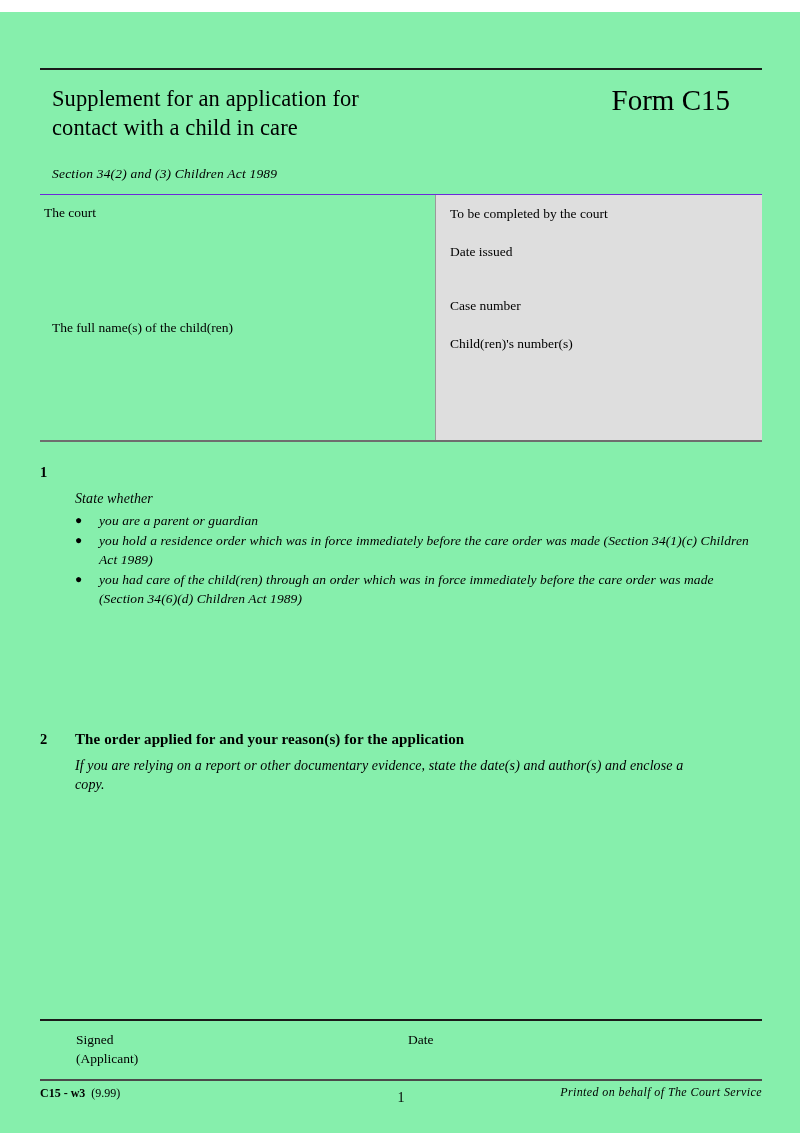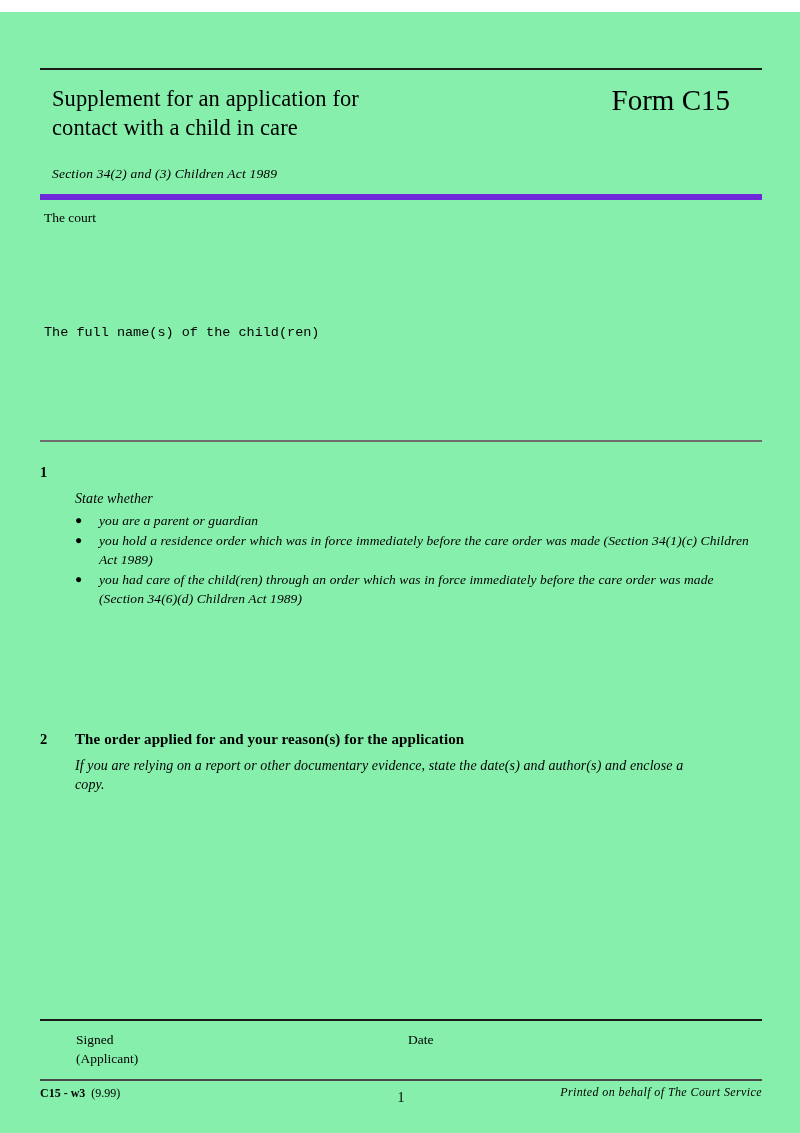--- a/index.html
+++ b/index.html
@@ -77,21 +77,21 @@
     letter-spacing: .2px;
   }
 
   
   .court-box {
     position: absolute;
     top: 182px;
     left: 40px;
     width: 722px;
     height: 248px;
-    border-top: 6px solid #6d28d9;
+    border-top: 1px solid #6d28d9;
     border-bottom: 2px solid #6e6e6e;
     box-sizing: border-box;
   }
   .court-box .left-pane {
     position: absolute;
     top: 0; left: 0;
     width: 395px;
     height: 100%;
   }
   .court-box .right-pane {
@@ -103,21 +103,21 @@
     background: #dedede;
     border-left: 1px solid #9a9a9a;
     box-sizing: border-box;
   }
   .field-label {
     position: absolute;
     font-size: 13.5px;
     white-space: nowrap;
   }
   .lbl-court        { top: 10px;  left: 4px; }
-  .lbl-childnames   { top: 125px; left: 4px; font-family: Liberation Mono, monospace; }
+  .lbl-childnames   { top: 125px; left: 12px; }
   .lbl-tobecompleted{ top: 11px;  left: 14px; }
   .lbl-dateissued   { top: 49px;  left: 14px; }
   .lbl-casenumber   { top: 103px; left: 14px; }
   .lbl-childnumbers { top: 141px; left: 14px; }
 
   
   .section {
     position: absolute;
     left: 40px;
     width: 722px;
@@ -246,20 +246,26 @@
     </div>
     <div class="form-number">Form C15</div>
   </div>
 
   <div class="statute">Section 34(2) and (3) Children Act 1989</div>
 
   <div class="court-box">
     <div class="left-pane">
       <div class="field-label lbl-court">The court</div>
       <div class="field-label lbl-childnames">The full name(s) of the child(ren)</div>
+    </div>
+    <div class="right-pane">
+      <div class="field-label lbl-tobecompleted">To be completed by the court</div>
+      <div class="field-label lbl-dateissued">Date issued</div>
+      <div class="field-label lbl-casenumber">Case number</div>
+      <div class="field-label lbl-childnumbers">Child(ren)'s number(s)</div>
     </div>
   </div>
 
   <div class="section" id="section-1">
     <div class="section-head">
       <div class="section-num">1</div>
     </div>
     <div class="section-body">
       <div class="hint">State whether</div>
       <ul class="bullets">

